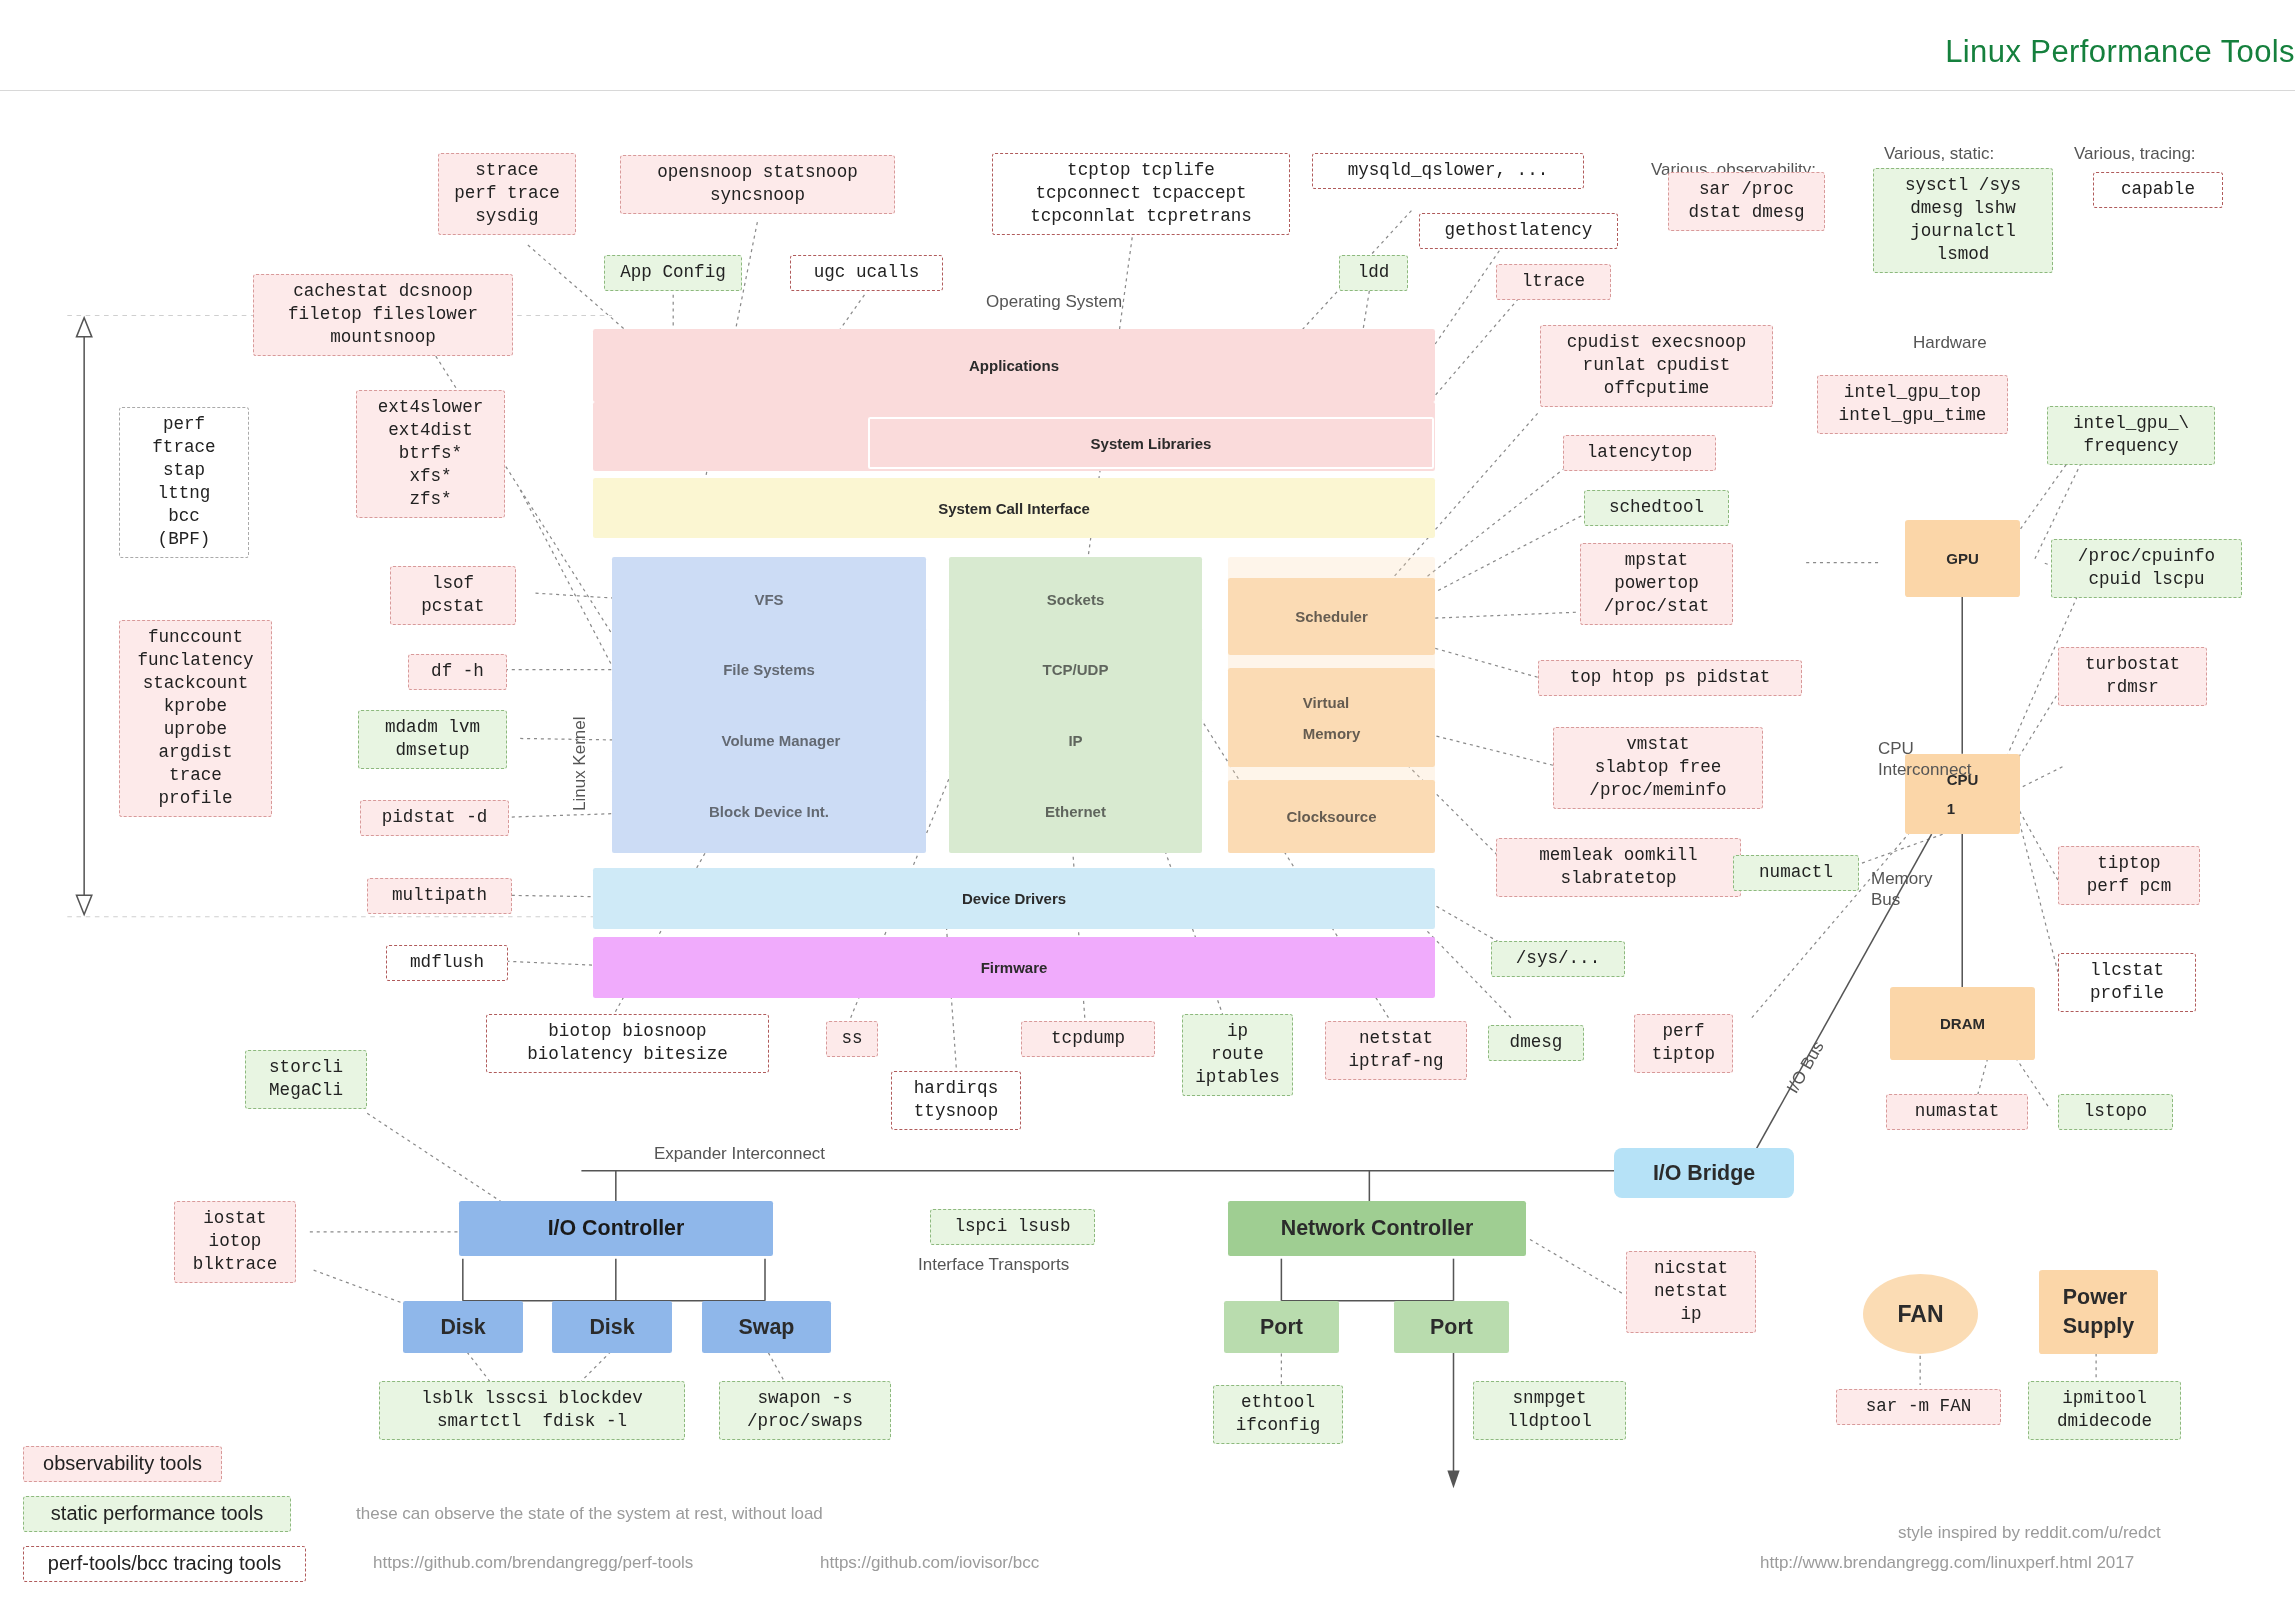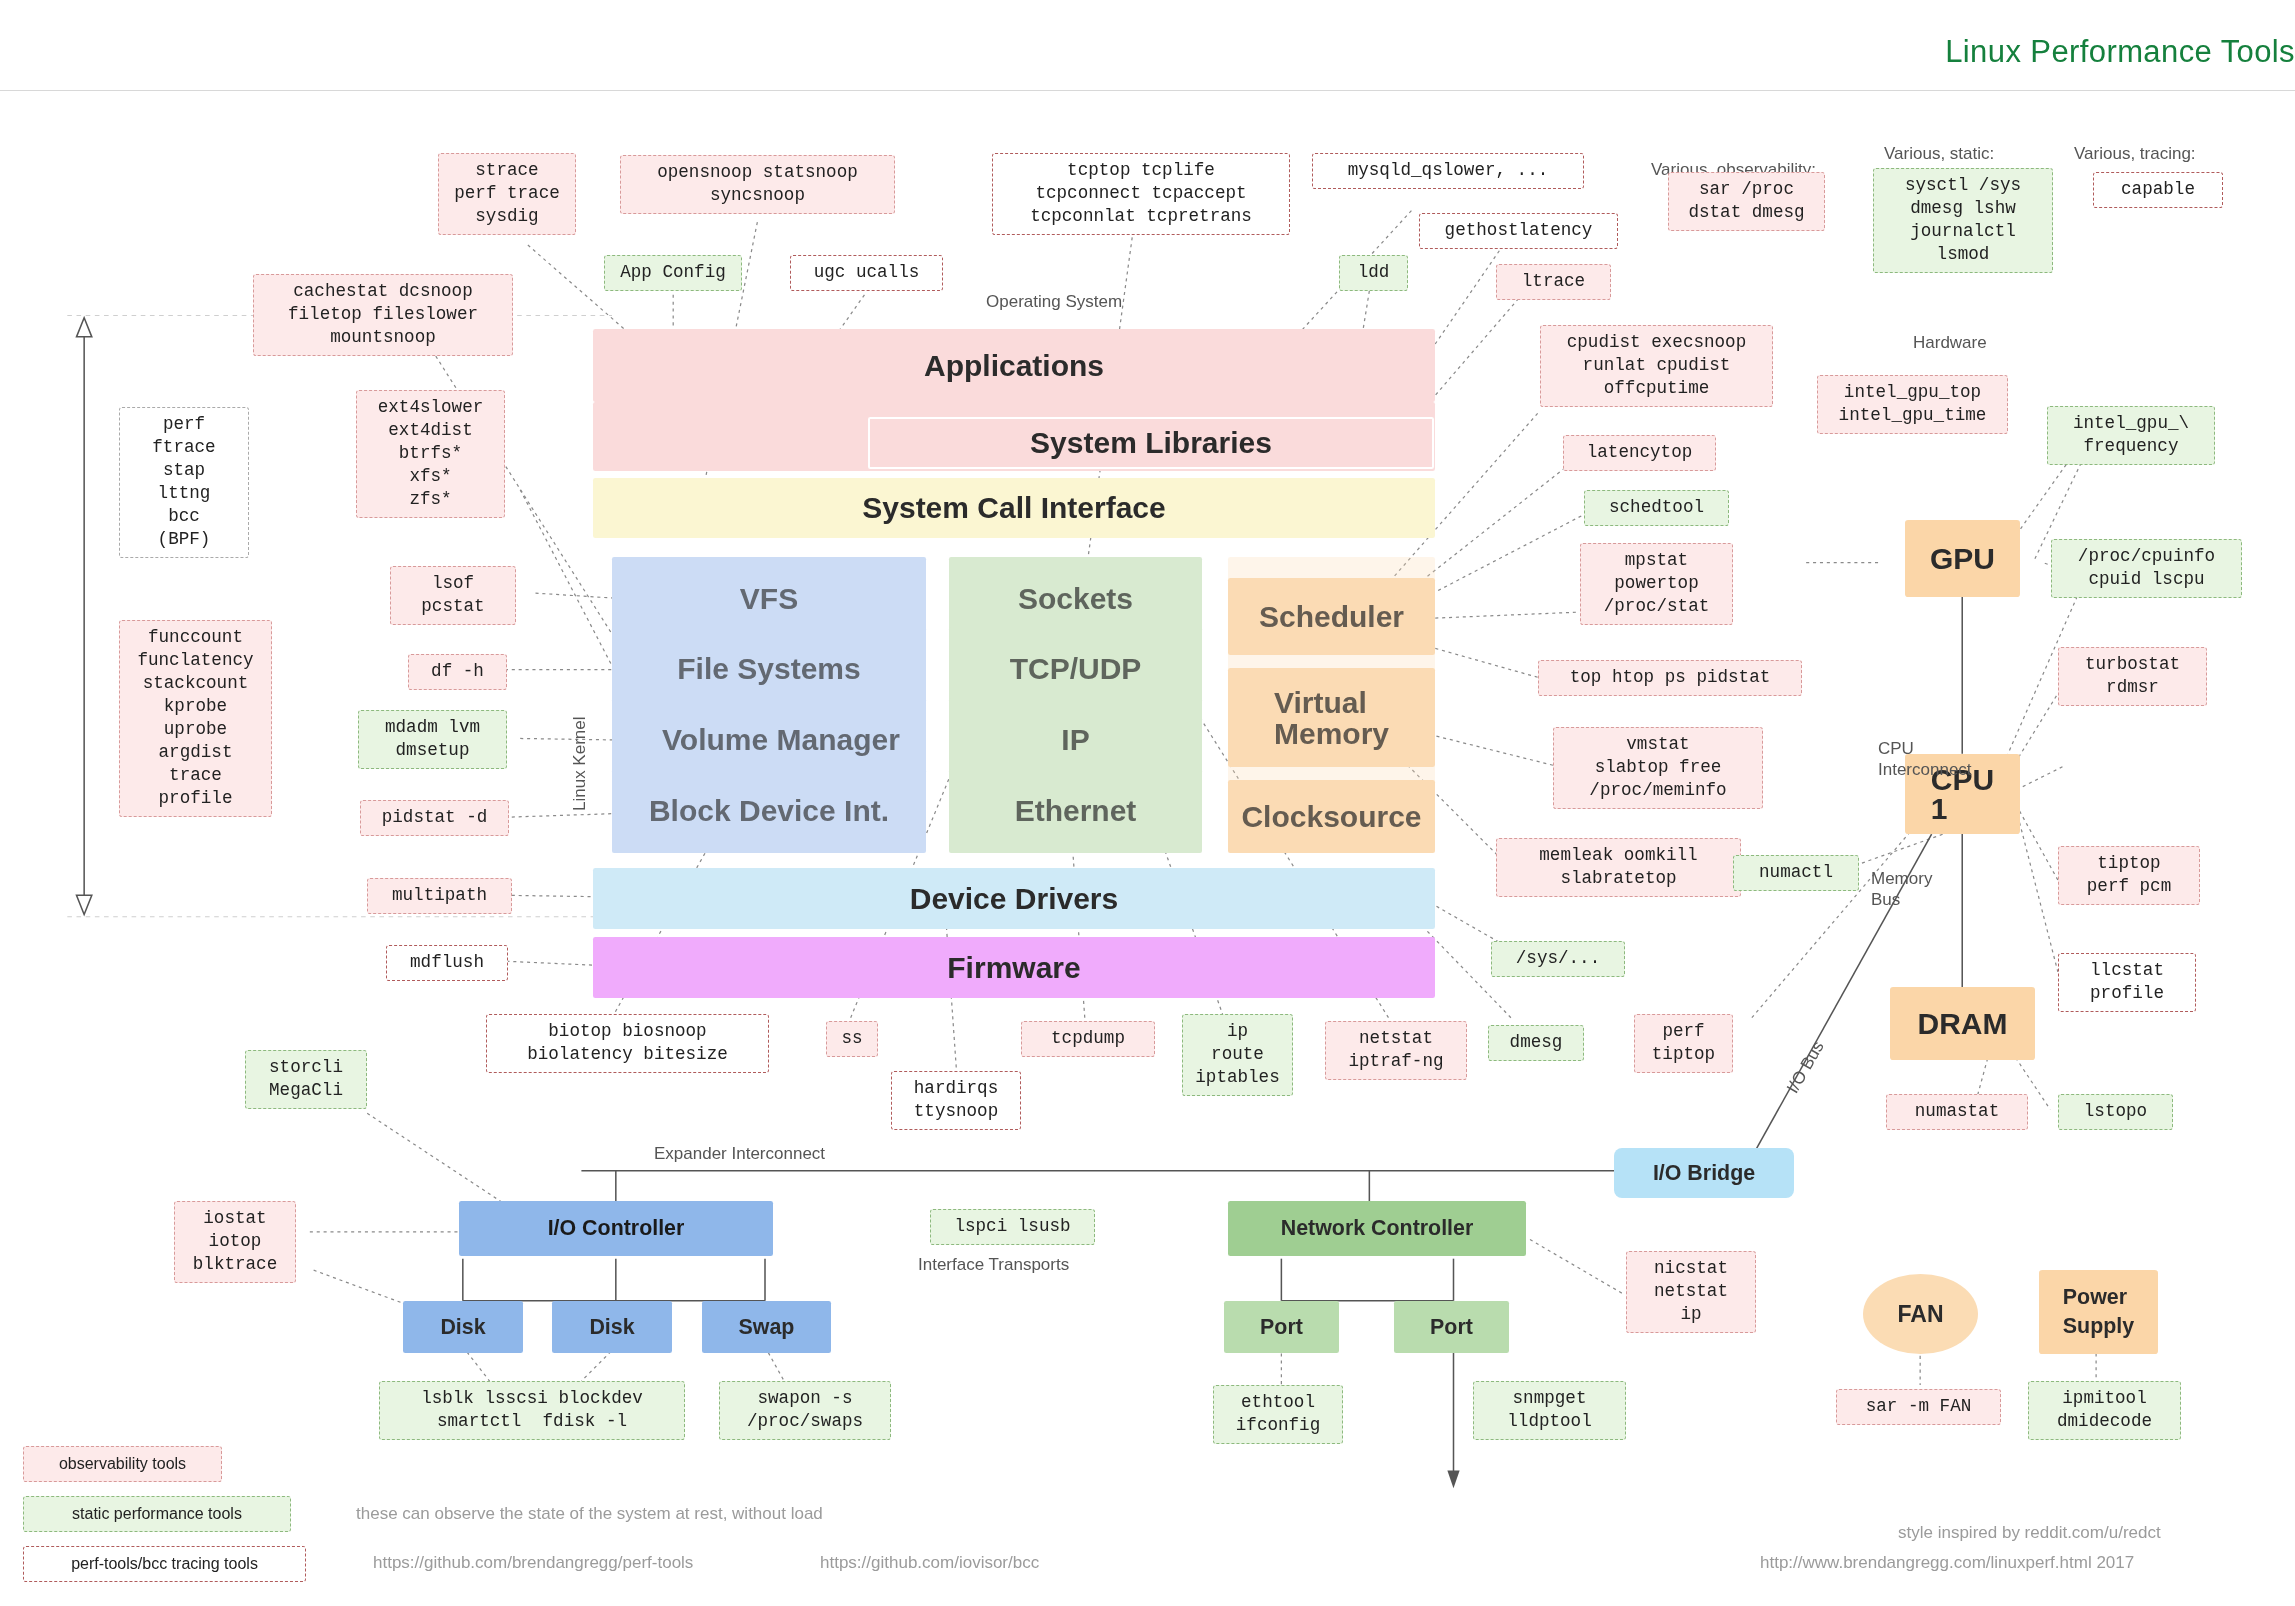--- a/index.html
+++ b/index.html
@@ -25,42 +25,42 @@
     background:#fff;
   }
   .obs{background:#fdeaea;border-color:#d89a9a;}      
   .static{background:#e8f5e2;border-color:#8db97e;}   
   .trace{background:#ffffff;border-color:#b05b5b;}    
   .plain{background:#ffffff;border-color:#aaaaaa;}
 
   .layer{
     position:absolute;box-sizing:border-box;border-radius:2.3px;
     display:flex;align-items:center;justify-content:center;
-    font-size:30px;font-weight:bold;color:#2b2b2b;
+    font-size:15px;font-weight:bold;color:#2b2b2b;
   }
   .apps{background:#fadbdb;}
   .syslib{background:#fadbdb;border:2.3px solid #ffffff;}
   .syscall{background:#fbf6d2;}
   .blue{background:#ccdcf5;}
   .green{background:#d8ead0;}
   .orange{background:#fbdcb4;}
   .drivers{background:#cfeaf7;}
   .firmware{background:#f0abfc;}
   .hw{background:#fbd6a8;border-radius:3.1px;}
   .hwblue{background:#b6e2f7;border-radius:8px;}
   .ctrlblue{background:#8fb7ea;border-radius:2.3px;color:#1a1a1a;}
   .diskblue{background:#8fb7ea;border-radius:2.3px;}
   .netgreen{background:#9fce92;border-radius:2.3px;}
   .portgreen{background:#b9dcae;border-radius:2.3px;}
   .fan{background:#fbdcb4;border-radius:50%;}
 
   .lbl{position:absolute;font-size:17px;color:#555;}
   .vert{transform-origin:0 0;}
 
-  .legend{font-size:16px;}
+  .legend{font-size:20px;}
   .footnote{position:absolute;font-size:17px;color:#9b9b9b;}
 
   svg.lines{position:absolute;left:0;top:0;width:2295px;height:1607px;pointer-events:none;}
   .dash{stroke:#8a8a8a;stroke-width:1.6;stroke-dasharray:4 5;fill:none;}
   .solid{stroke:#555;stroke-width:2;fill:none;}
   .grayrule{stroke:#cfcfcf;stroke-width:1.4;stroke-dasharray:6 6;}
 </style>
 </head>
 <body>
 

